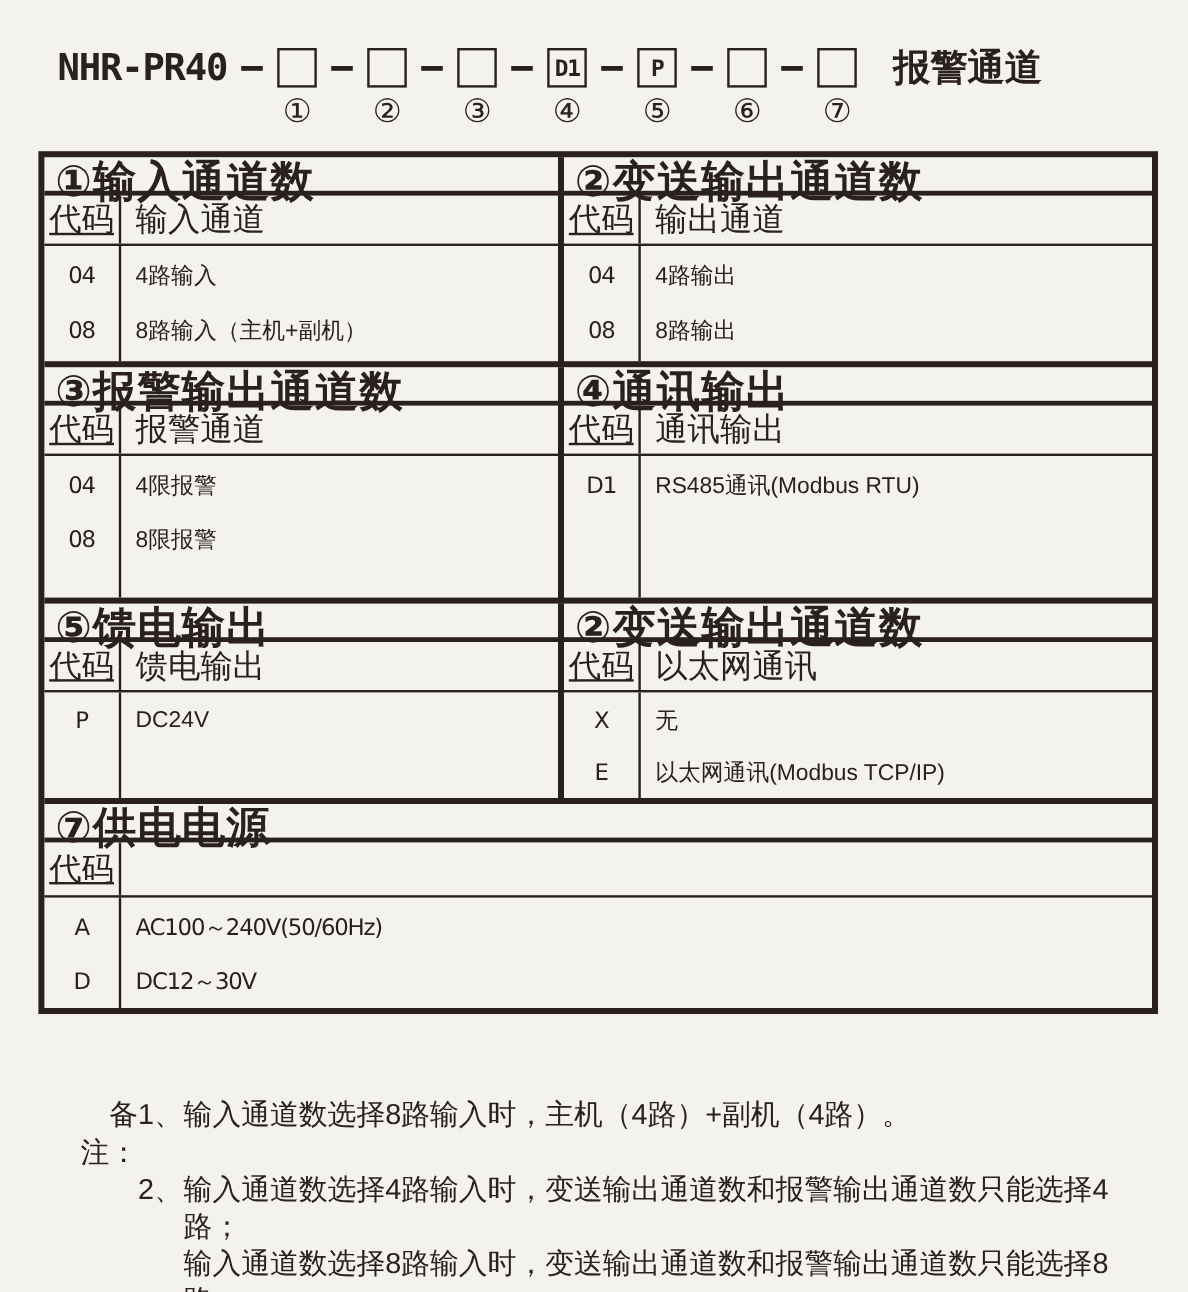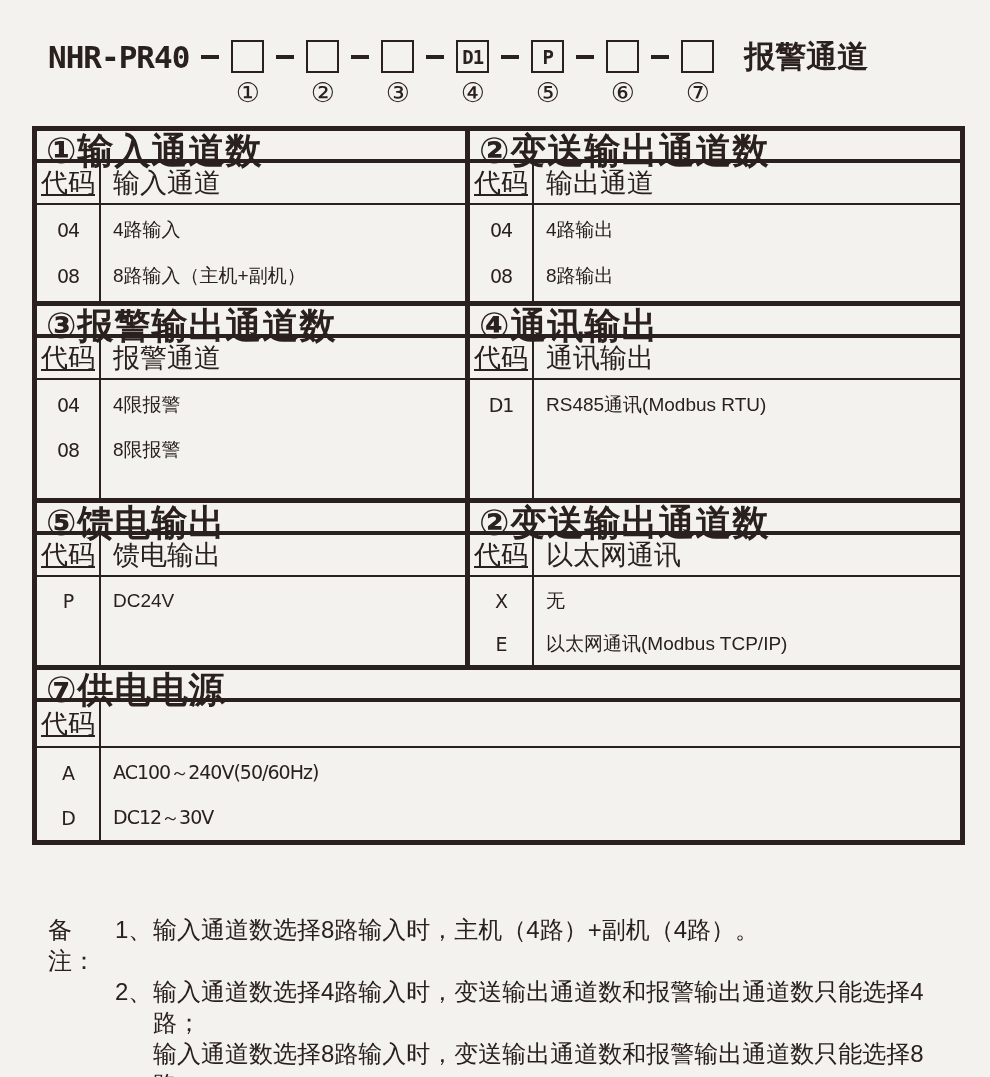--- a/index.html
+++ b/index.html
@@ -153,21 +153,21 @@
     position:absolute;
     left:48px;top:914px;
     width:920px;
     font-size:24px;
     line-height:31px;
   }
   .note-row{
     display:flex;
     align-items:flex-start;
   }
-  .notes-label{flex:0 0 67px;}
+  .notes-label{flex:0 0 67px;text-align:right;}
   .note-num{flex:0 0 38px;}
   .note-text{flex:1;}
   .note-line{display:block;}
 </style>
 </head>
 <body>
 
 <div class="model-line">
   <span class="model-prefix">NHR-PR40</span>
 

